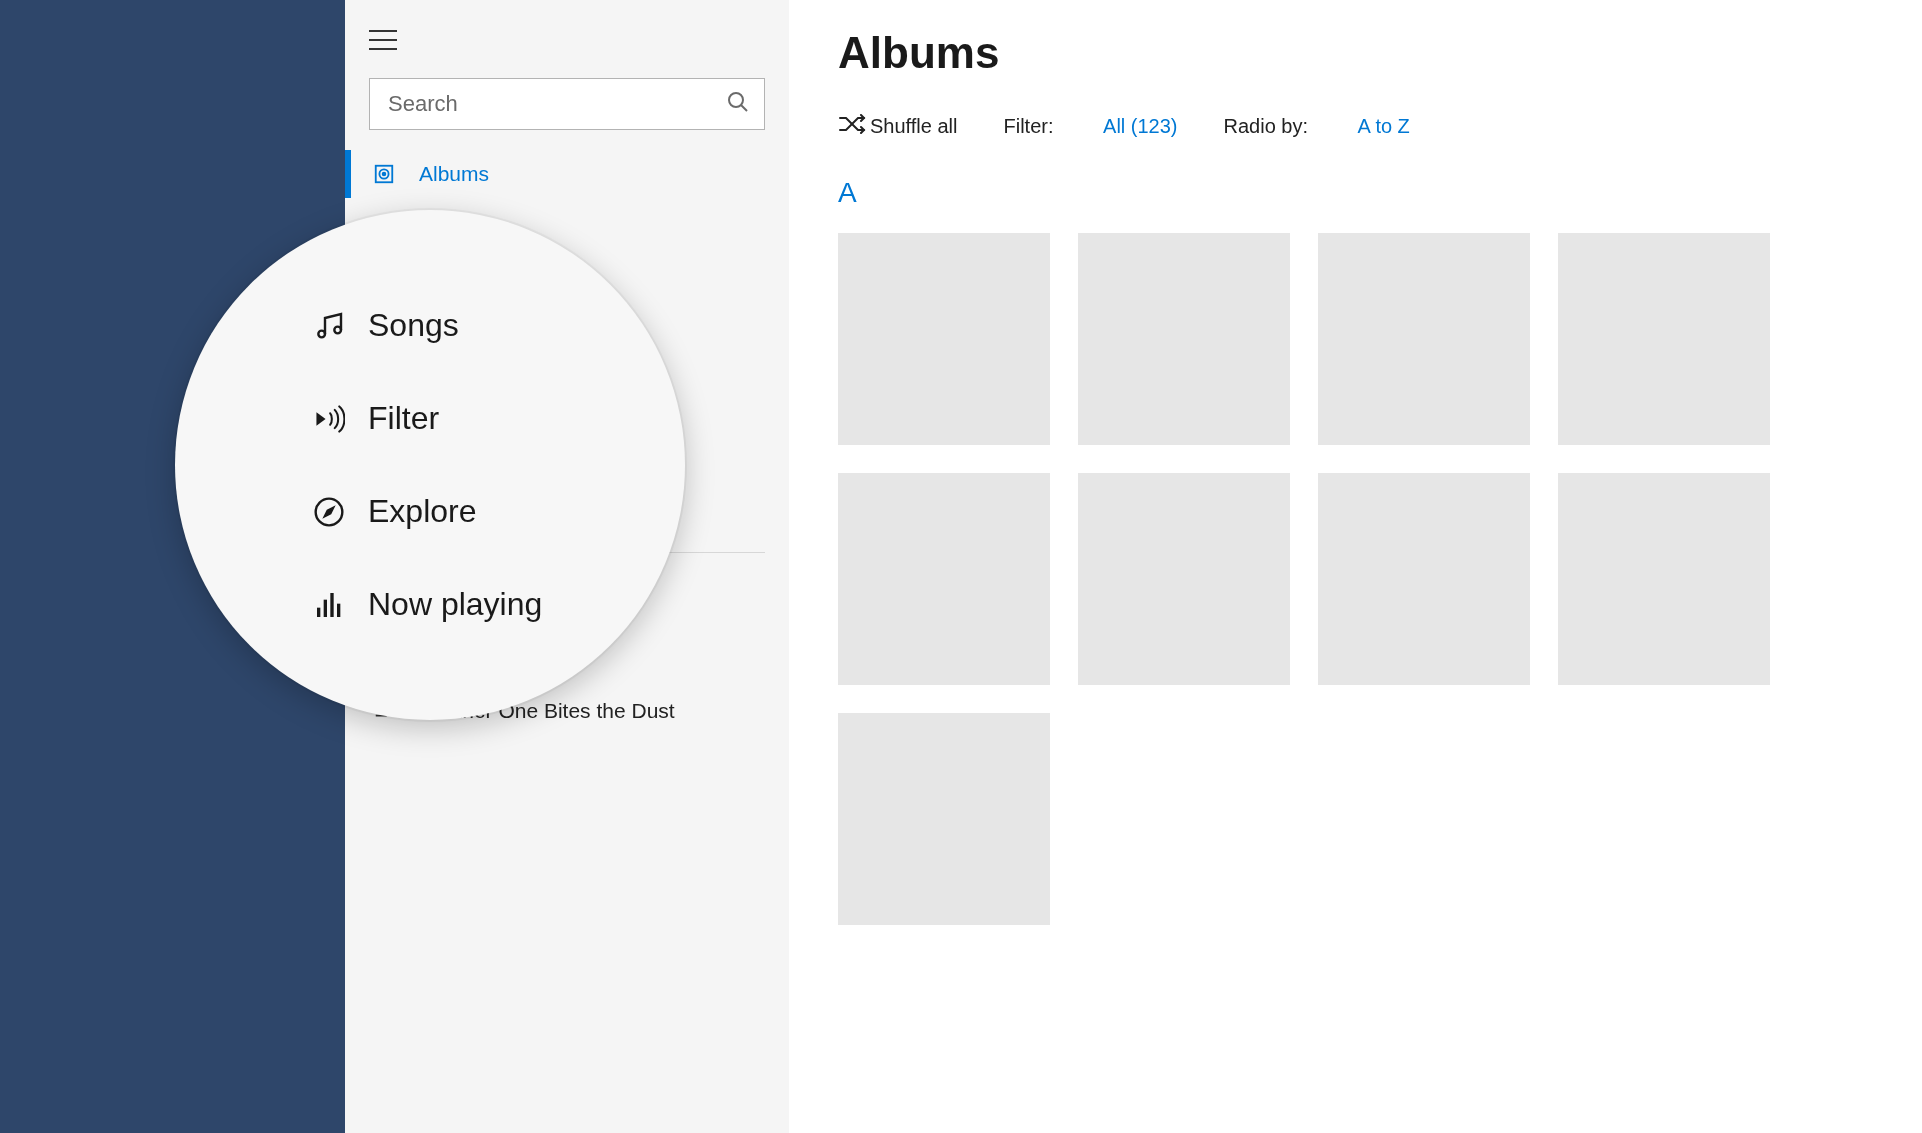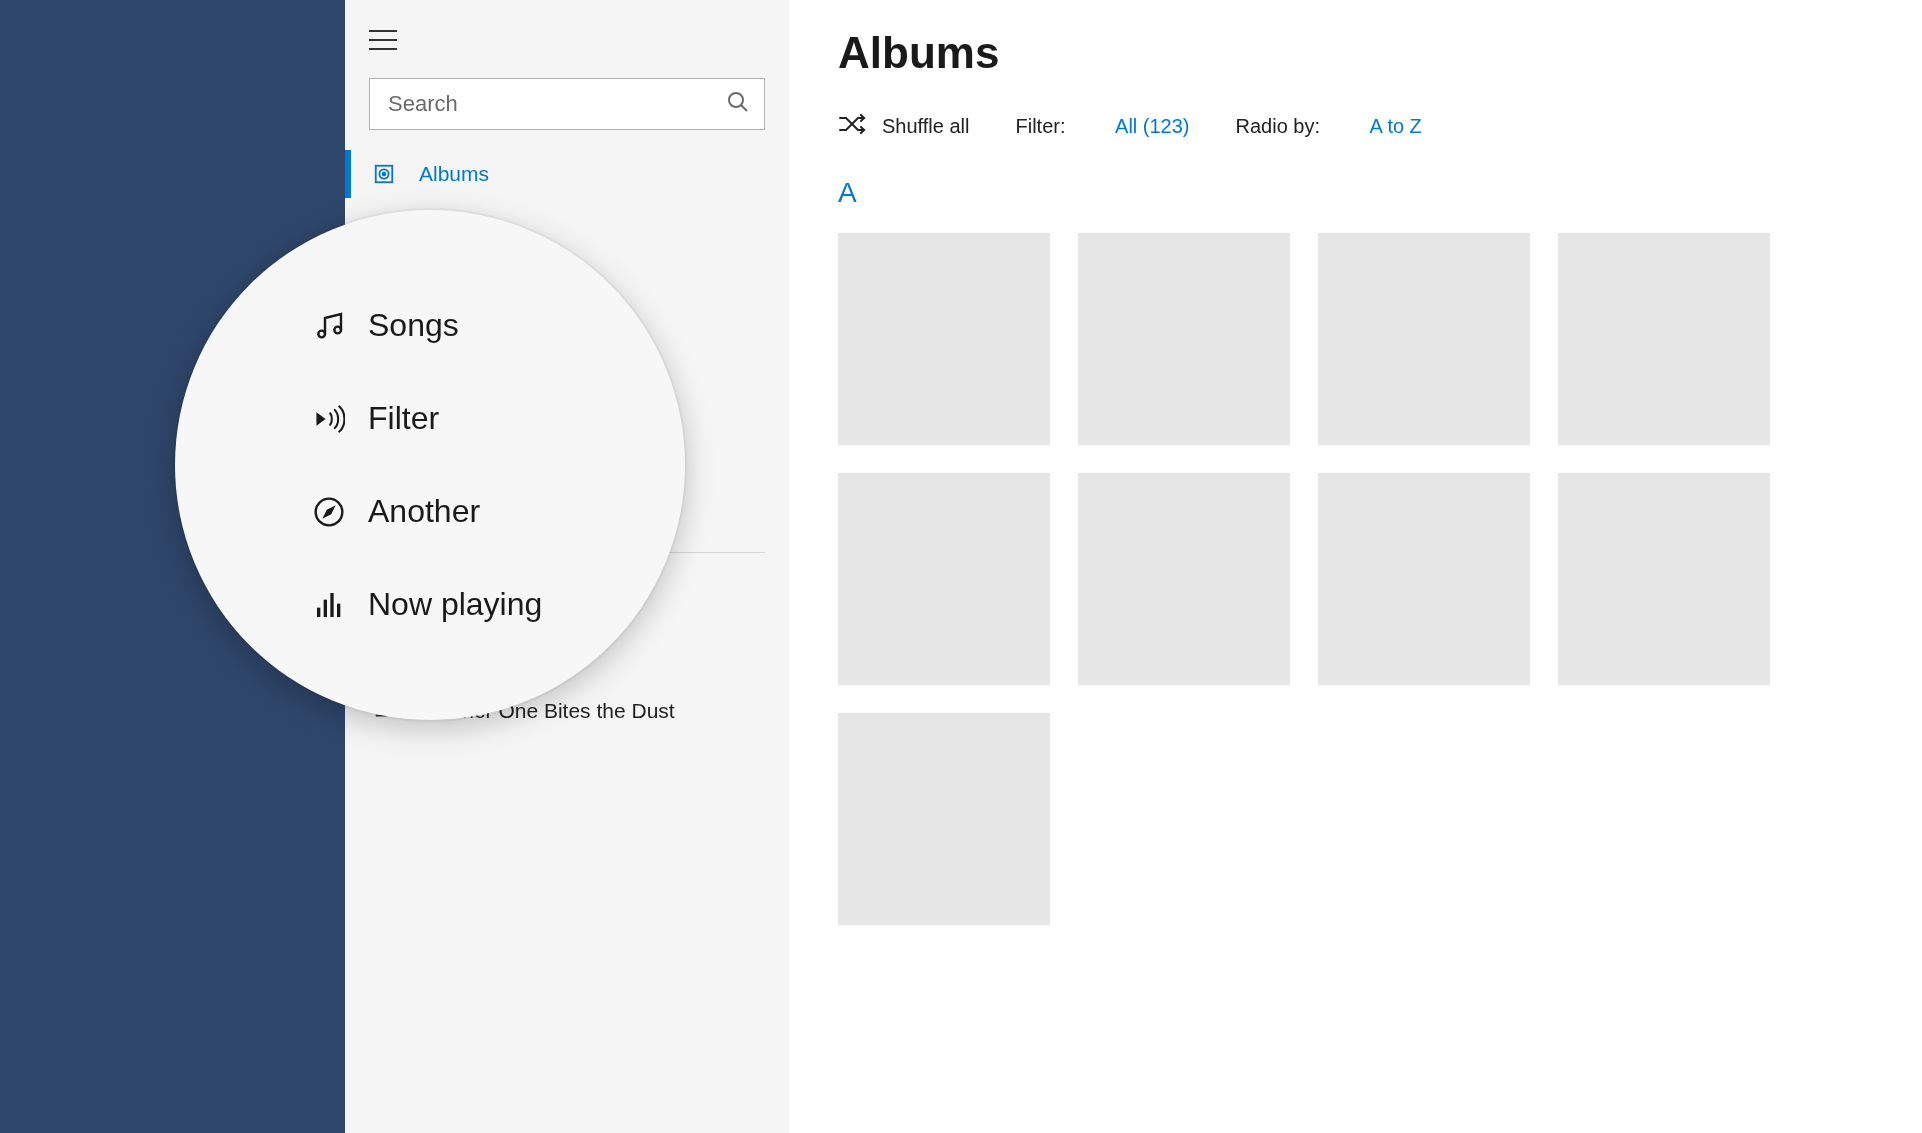--- a/index.html
+++ b/index.html
@@ -138,21 +138,21 @@
     display: flex;
     align-items: center;
     gap: 46px;
     font-size: 20px;
     color: #222;
     margin-bottom: 38px;
   }
   .shuffle-group {
     display: flex;
     align-items: center;
-    gap: 16px;
+    gap: 4px;
     cursor: pointer;
   }
   .shuffle-group svg { width: 28px; height: 20px; }
   .filter-group, .sort-group { cursor: pointer; }
   .filter-group .accent, .sort-group .accent { color: #0078d4; margin-left: 44px; }
 
   .section-letter {
     font-size: 28px;
     color: #0078d4;
     margin-bottom: 24px;
@@ -341,21 +341,21 @@
       <span>Filter</span>
     </div>
 
     <div class="mag-item">
       <span class="mag-icon">
         <svg viewBox="0 0 24 24" fill="none" stroke="#1a1a1a" stroke-width="1.8">
           <circle cx="12" cy="12" r="10"></circle>
           <polygon points="15,9 13,13 9,15 11,11" fill="#1a1a1a"></polygon>
         </svg>
       </span>
-      <span>Another</span>
+      <span>Explore</span>
     </div>
 
     <div class="mag-item">
       <span class="mag-icon">
         <svg viewBox="0 0 24 24" fill="#1a1a1a">
           <rect x="3" y="14" width="2.5" height="7"></rect>
           <rect x="8" y="8" width="2.5" height="13"></rect>
           <rect x="13" y="3" width="2.5" height="18"></rect>
           <rect x="18" y="11" width="2.5" height="10"></rect>
         </svg>

